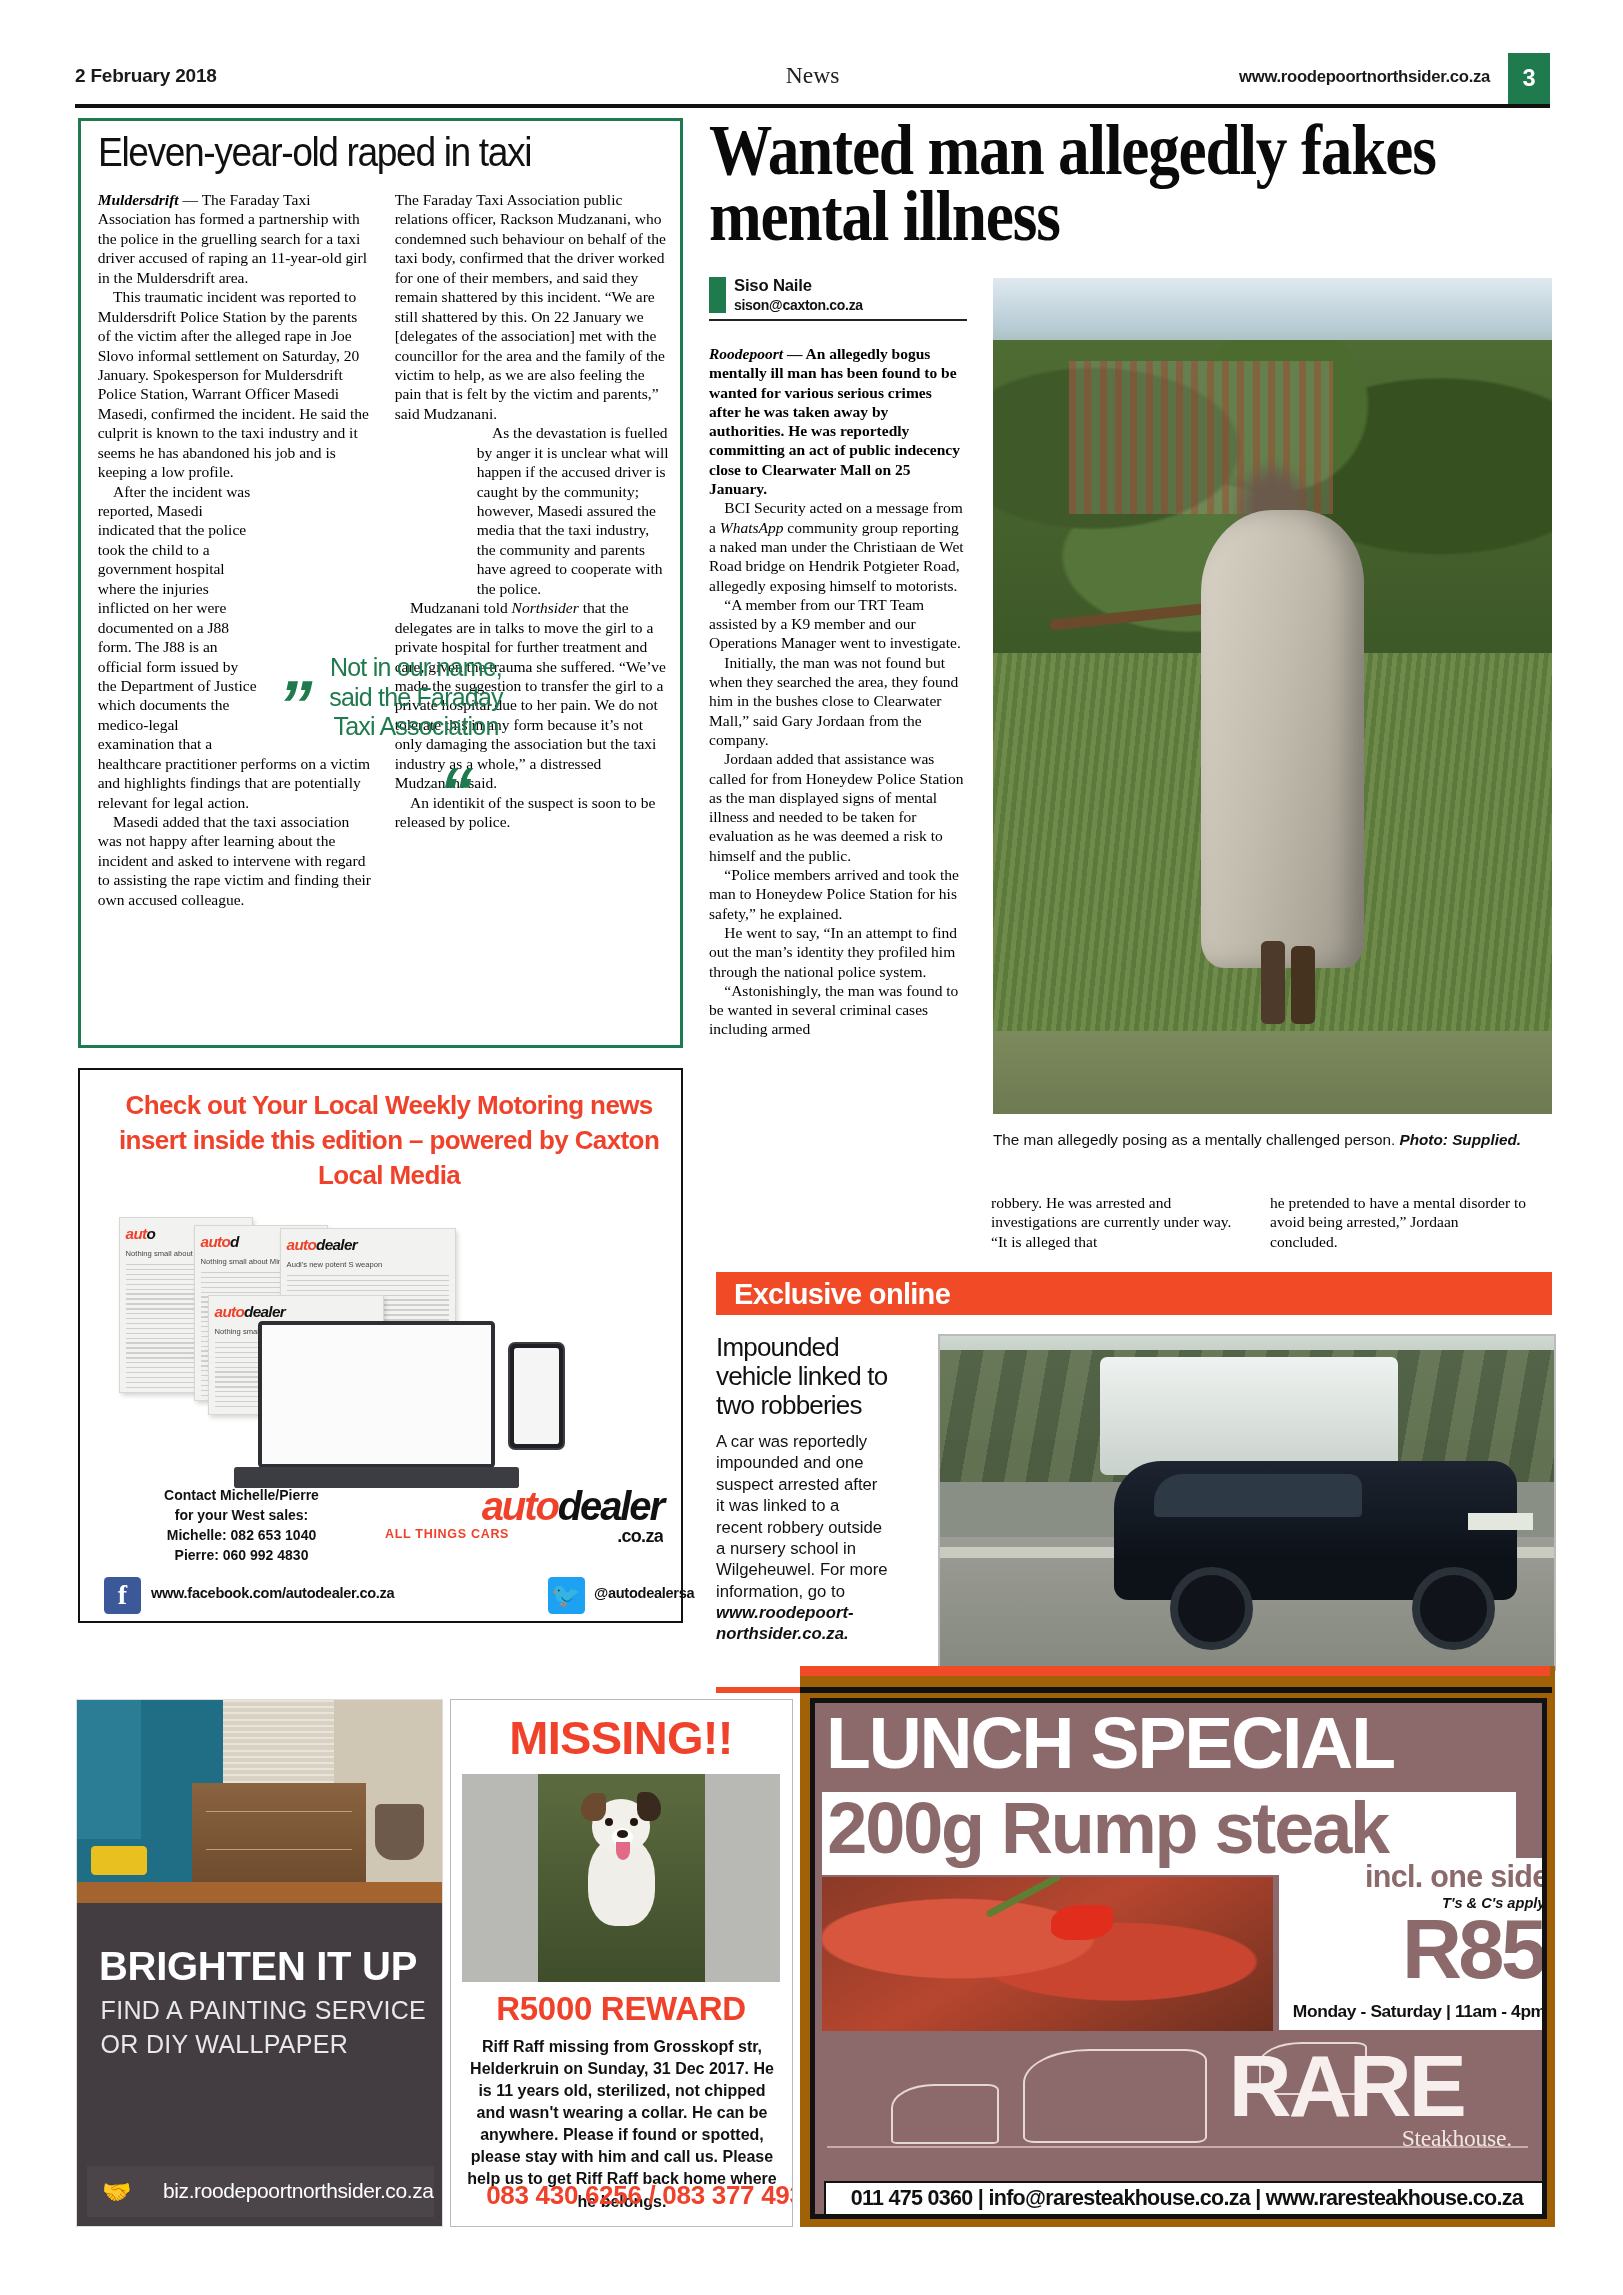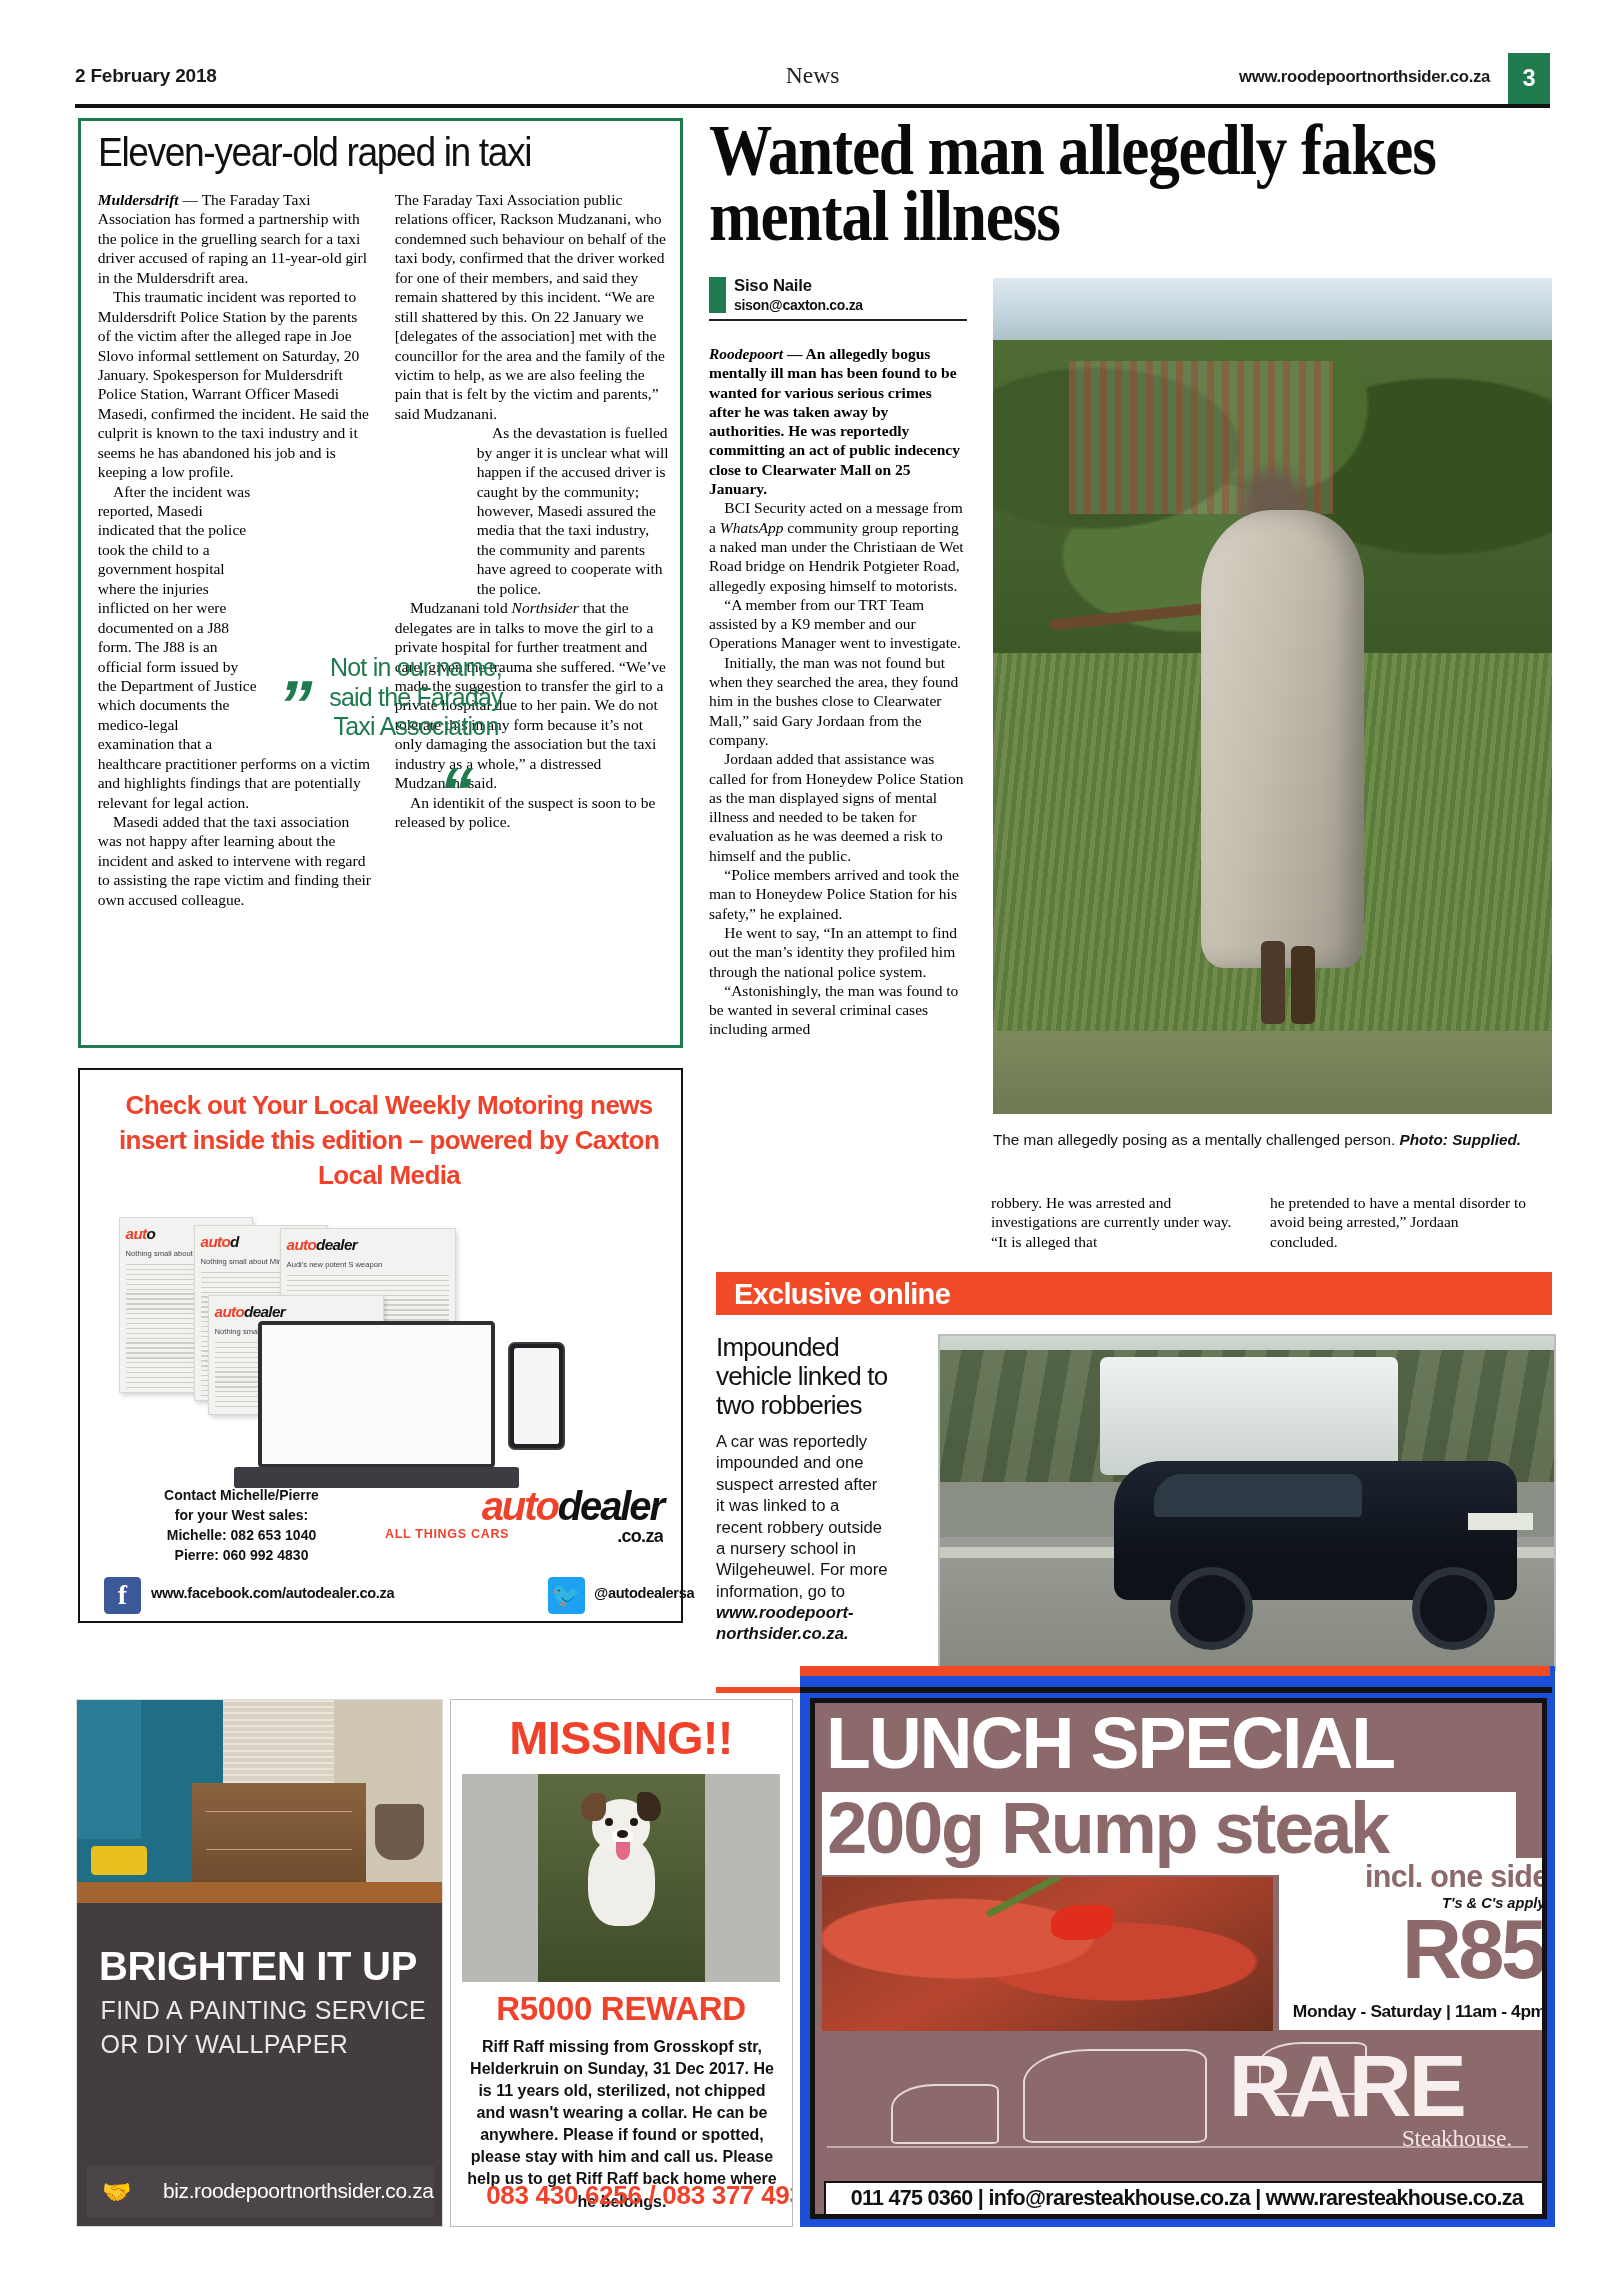--- a/index.html
+++ b/index.html
@@ -150,21 +150,21 @@
   .ms-ear-r{position:absolute;left:99px;top:18px;width:23.6px;height:29px;background:#3a2a1e;border-radius:20% 60% 40% 40%;}
   .ms-eye-l{position:absolute;left:67px;top:44px;width:8.3px;height:8.3px;background:#20160f;border-radius:50%;}
   .ms-eye-r{position:absolute;left:92px;top:44px;width:8.3px;height:8.3px;background:#20160f;border-radius:50%;}
   .ms-snout{position:absolute;left:74px;top:54px;width:21px;height:18px;background:#fff;border-radius:50%;}
   .ms-nose{position:absolute;left:79px;top:56px;width:11px;height:7.6px;background:#241a13;border-radius:50%;}
   .ms-tongue{position:absolute;left:78px;top:68px;width:14px;height:18px;background:#e26a86;border-radius:0 0 50% 50%;}
   .ms-reward{position:absolute;left:0;top:290px;width:340px;text-align:center;font-size:33px;font-weight:bold;color:#f0422a;letter-spacing:-0.3px;}
   .ms-body{position:absolute;left:14px;top:336px;width:314px;text-align:center;font-size:16px;font-weight:bold;line-height:1.38;color:#111;}
   .ms-phone{position:absolute;left:0;top:480px;width:340px;text-align:center;font-size:26px;font-weight:bold;color:#f0422a;letter-spacing:-0.3px;margin-left:31px;}
 
-  .ad-rare{position:absolute;left:800px;top:1666px;width:755px;height:561px;background:#1d4ed8;}
+  .ad-rare{position:absolute;left:800px;top:1666px;width:755px;height:561px;background:#a16207;}
   .rare-red{position:absolute;left:0;top:0;width:750px;height:9.7px;background:#f04a26;}
   .rare-blk{position:absolute;left:0;top:21px;width:752px;height:5.6px;background:#111;}
   .rare-main{position:absolute;left:9.7px;top:32px;width:737px;height:521px;background:#8c6a6b;border:5.6px solid #111;box-sizing:border-box;overflow:hidden;}
   .rare-h1{position:absolute;left:11px;top:4.2px;font-size:72px;font-weight:bold;color:#fff;letter-spacing:-2.1px;line-height:1;transform:scaleX(1.02);transform-origin:left;}
   .rare-h2wrap{position:absolute;left:7px;top:89px;width:694px;height:83px;background:#fff;}
   .rare-h2{position:absolute;left:5.6px;top:-2.8px;font-size:72px;font-weight:bold;color:#8c6a6b;letter-spacing:-2.1px;line-height:1.1;}
   .rare-steak{position:absolute;left:7px;top:174px;width:451px;height:154px;background:
       radial-gradient(ellipse at 30% 40%,#d8563e 0 30%,transparent 31%),
       radial-gradient(ellipse at 66% 55%,#c9452f 0 32%,transparent 33%),
       linear-gradient(150deg,#8a3a27,#b7462f 45%,#6d2f1f);overflow:hidden;}

